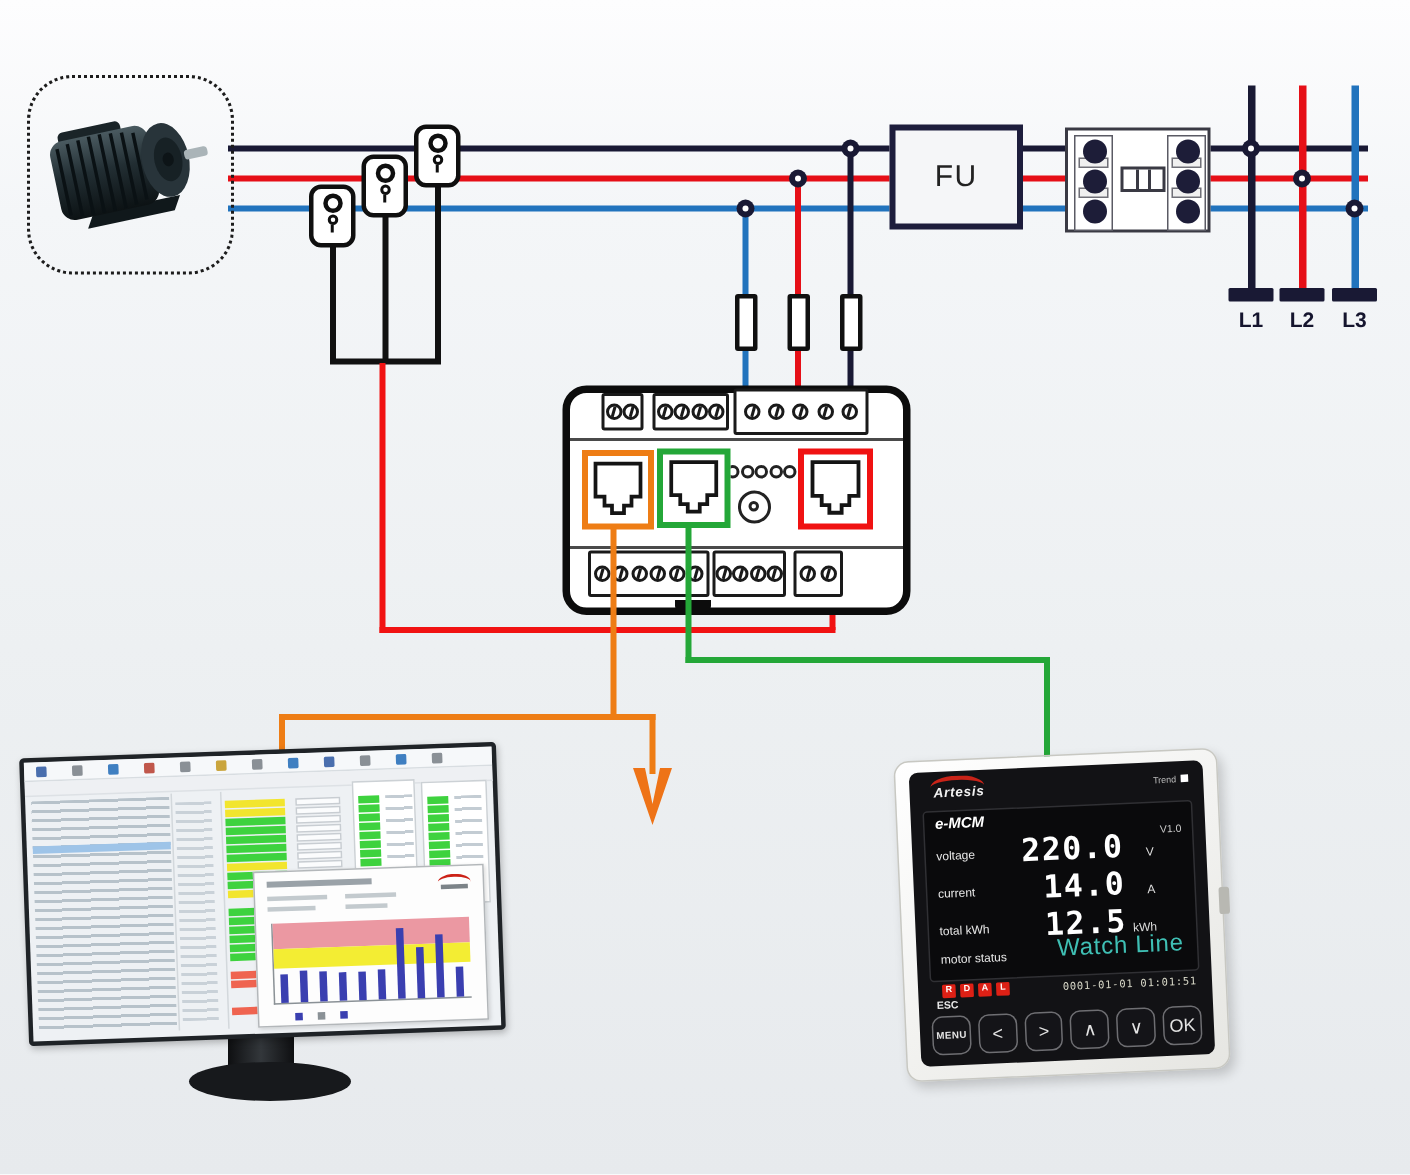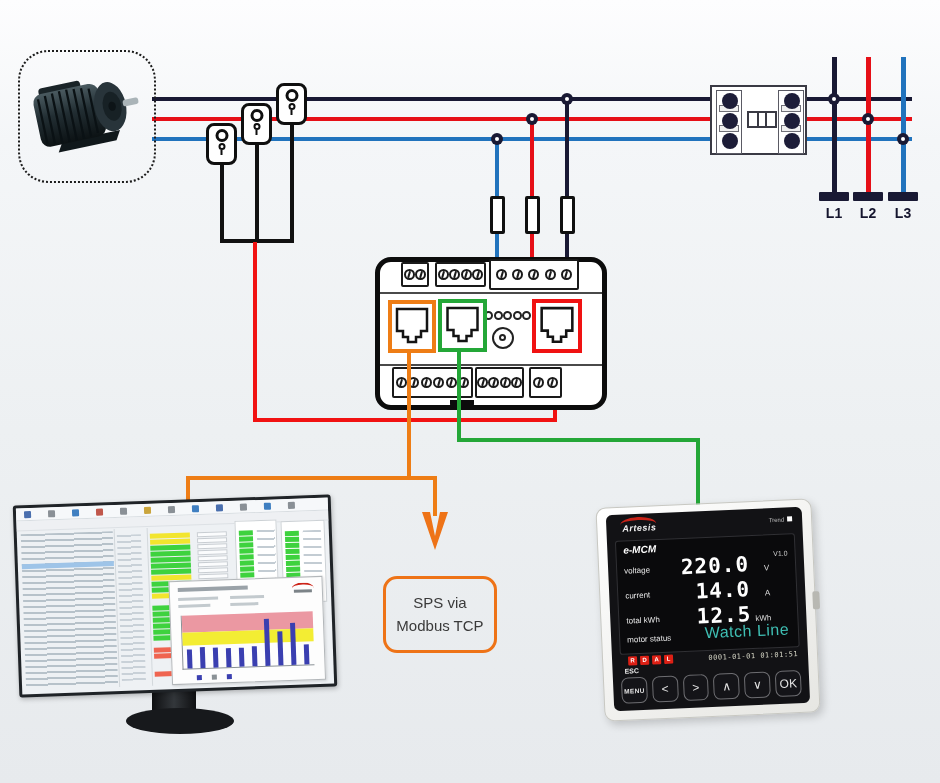--- a/index.html
+++ b/index.html
@@ -119,20 +119,23 @@
   <div class="plabel" style="left:853px;top:205px">L2</div>
   <div class="plabel" style="left:888px;top:205px">L3</div>
 
   <div class="jdot" style="left:561px;top:93px"></div>
   <div class="jdot" style="left:526px;top:113px"></div>
   <div class="jdot" style="left:491px;top:133px"></div>
   <div class="jdot" style="left:828px;top:93px"></div>
   <div class="jdot" style="left:862px;top:113px"></div>
   <div class="jdot" style="left:897px;top:133px"></div>
 
+  <div class="fu">
+    <span>FU</span>
+  </div>
 
   <div class="bk" style="left:710px;top:85px;width:97px;height:70px">
     <div class="bkcol" style="left:4px;top:3px;width:26px;height:64px;position:absolute">
       <div class="bkp" style="left:2px;top:14px"></div>
         <div class="bkp" style="left:2px;top:34px"></div>
       <div class="bkc" style="left:5px;top:2px"></div>
         <div class="bkc" style="left:5px;top:22px"></div>
         <div class="bkc" style="left:5px;top:42px"></div>
     </div>
     <div class="bksw" style="left:35px;top:24px;position:absolute"></div>
@@ -257,24 +260,20 @@
   <div class="vline c-org" style="left:186px;top:476px;height:38px"></div>
   <div class="vline c-org" style="left:433px;top:476px;height:40px"></div>
   <svg style="position:absolute;left:421px;top:512px" width="28" height="38" viewBox="0 0 28 38">
     <polygon points="1,0 9,0 14,24 19,0 27,0 14,38" fill="#ee7317"></polygon>
   </svg>
 
   <div class="vline c-grn" style="left:457px;top:352px;height:90px"></div>
   <div class="hline c-grn" style="left:457px;top:438px;width:243px"></div>
   <div class="vline c-grn" style="left:696px;top:438px;height:74px"></div>
 
-  <div class="sps">
-    <span>SPS via</span>
-    <span>Modbus TCP</span>
-  </div>
 
   <div class="stand-neck"></div>
   <div class="stand-base"></div>
   <div class="monitor">
     <div class="mscreen">
       <div class="mtoolbar">
           <span class="ticon" style="background: rgb(74, 111, 174);"></span>
           <span class="ticon" style="background: rgb(138, 144, 150);"></span>
           <span class="ticon" style="background: rgb(63, 127, 193);"></span>
           <span class="ticon" style="background: rgb(192, 87, 75);"></span>

